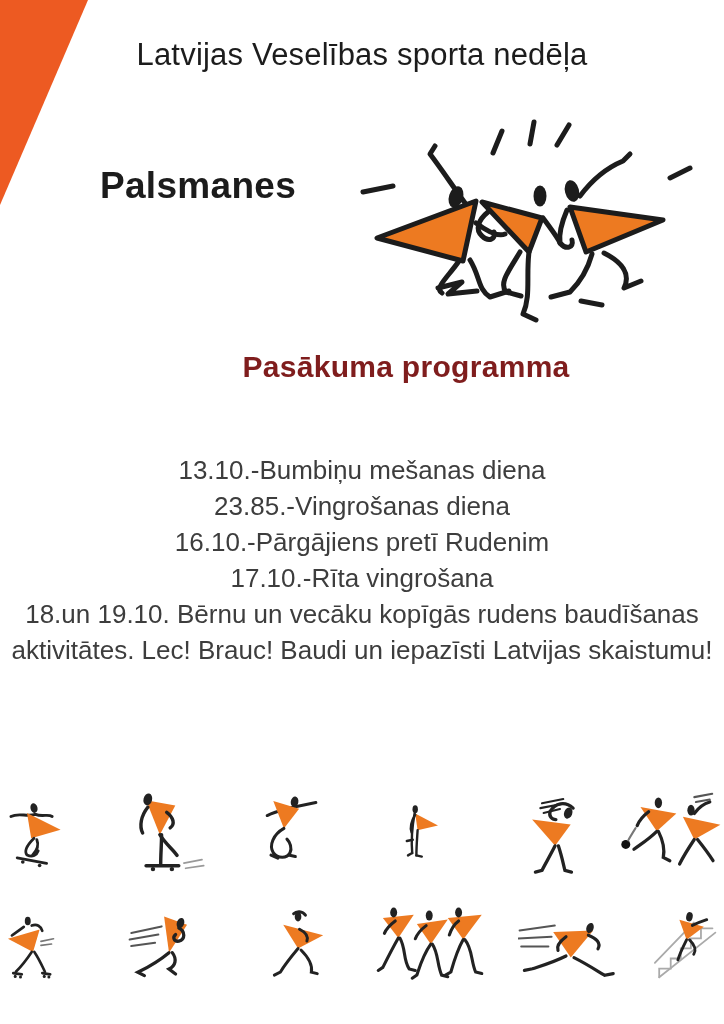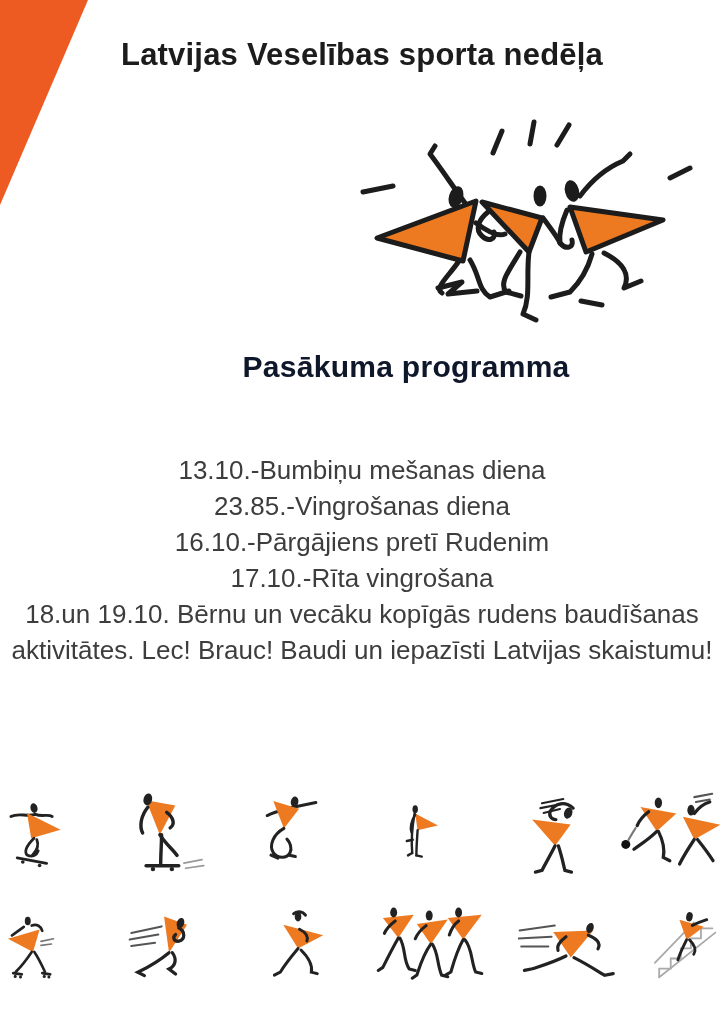--- a/index.html
+++ b/index.html
@@ -13,36 +13,36 @@
   }
   .corner-triangle{
     position:absolute;left:0;top:0;
     width:88px;height:205px;
     background:#ED5A22;
     clip-path:polygon(0 0,100% 0,0 100%);
   }
   .title-block{
     position:absolute;top:30px;left:0;width:724px;
     text-align:center;
-    font-weight:bold;font-size:31px;line-height:50px;
+    font-weight:normal;font-size:31px;line-height:50px;
     color:#1C1C1C;letter-spacing:0.2px;
   }
   .location-block{
     position:absolute;top:158px;left:100px;
     font-weight:bold;font-size:37px;line-height:56px;
     color:#1C1C1C;letter-spacing:0.3px;
   }
   .hero{
     position:absolute;left:330px;top:100px;width:394px;height:250px;
   }
   .program-heading{
     position:absolute;top:350px;left:0;width:724px;
     box-sizing:border-box;padding-left:88px;
     margin:0;text-align:center;
-    font-weight:bold;font-size:30px;color:#0f172a;letter-spacing:0.3px;
+    font-weight:bold;font-size:30px;color:#7f1d1d;letter-spacing:0.3px;
   }
   .program-list{
     position:absolute;top:452px;left:0;width:724px;
     box-sizing:border-box;padding:0 3px;
     text-align:center;
     font-size:26px;line-height:36px;color:#3D3D3D;
   }
   .program-list p{margin:0;}
   .fig{position:absolute;}
   .fig svg{display:block;}
@@ -52,20 +52,21 @@
 
 <div class="poster">
 
   <div class="corner-triangle"></div>
 
   <div class="title-block">
     <div>Latvijas Veselības sporta nedēļa</div>
   </div>
 
   <div class="location-block">
+    <div>Palsmanes</div>
   </div>
 
   <div class="hero">
     <svg width="394" height="250" viewBox="0 0 394 250" fill="none" stroke-linecap="round" stroke-linejoin="round">
       <g stroke="#1C1C1C" stroke-width="5">
 
         <path d="M163,53 L172,31"></path>
         <path d="M200,44 L204,22"></path>
         <path d="M227,45 L239,25"></path>
         <path d="M340,78 L360,68"></path>

